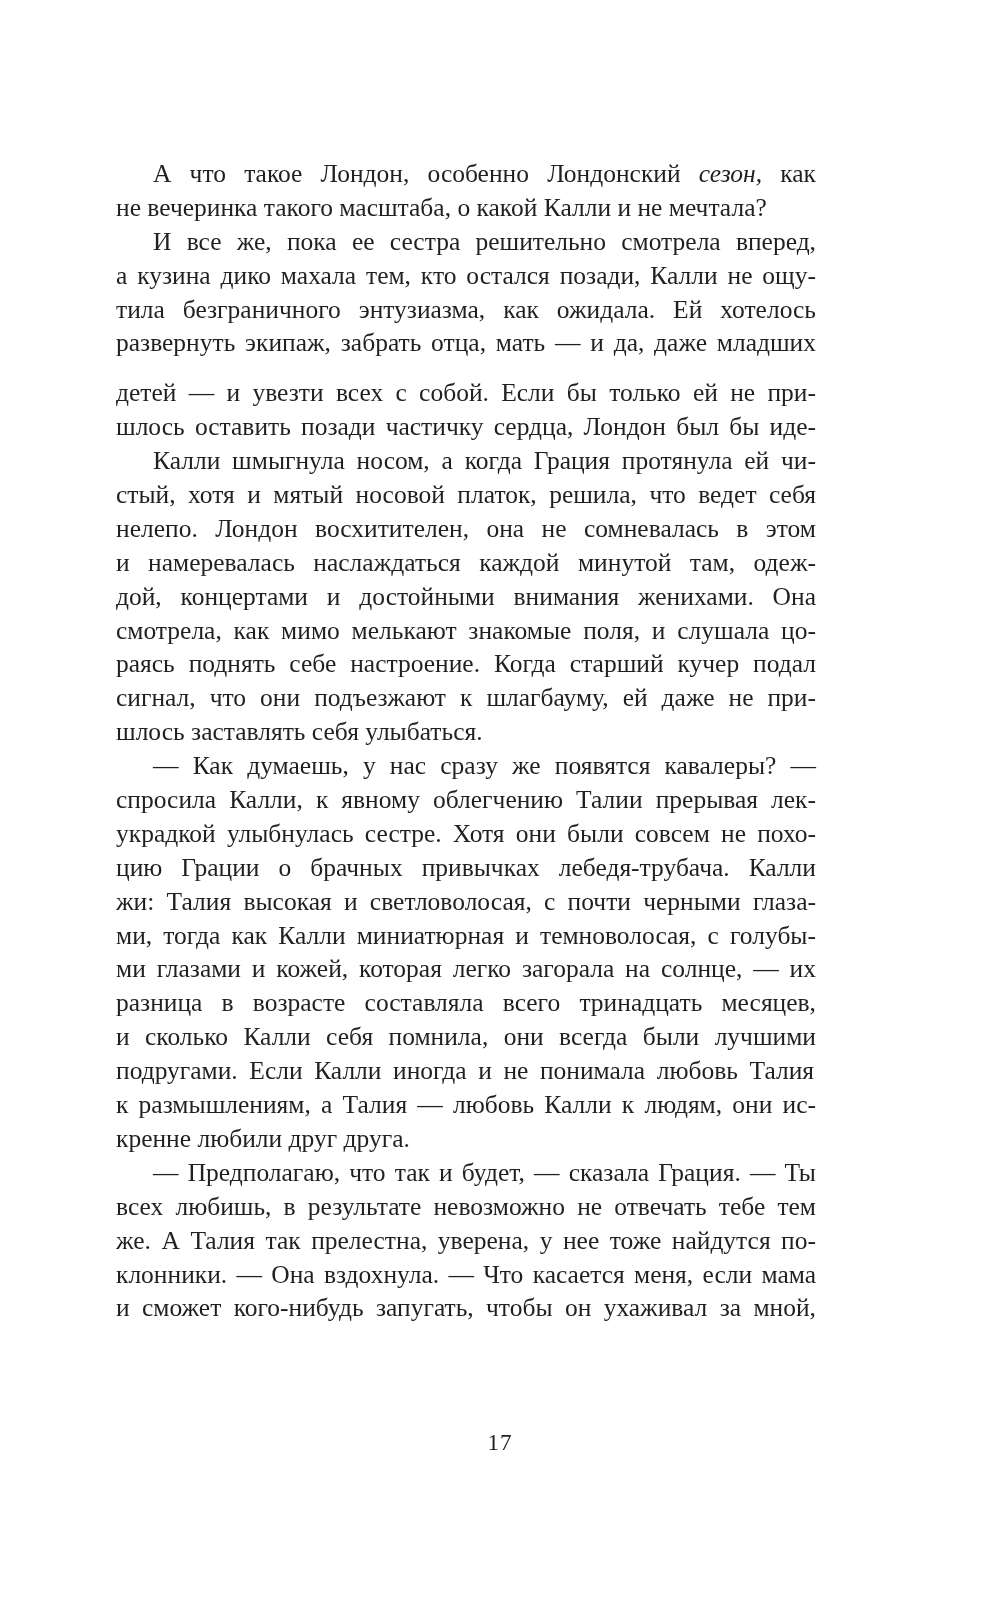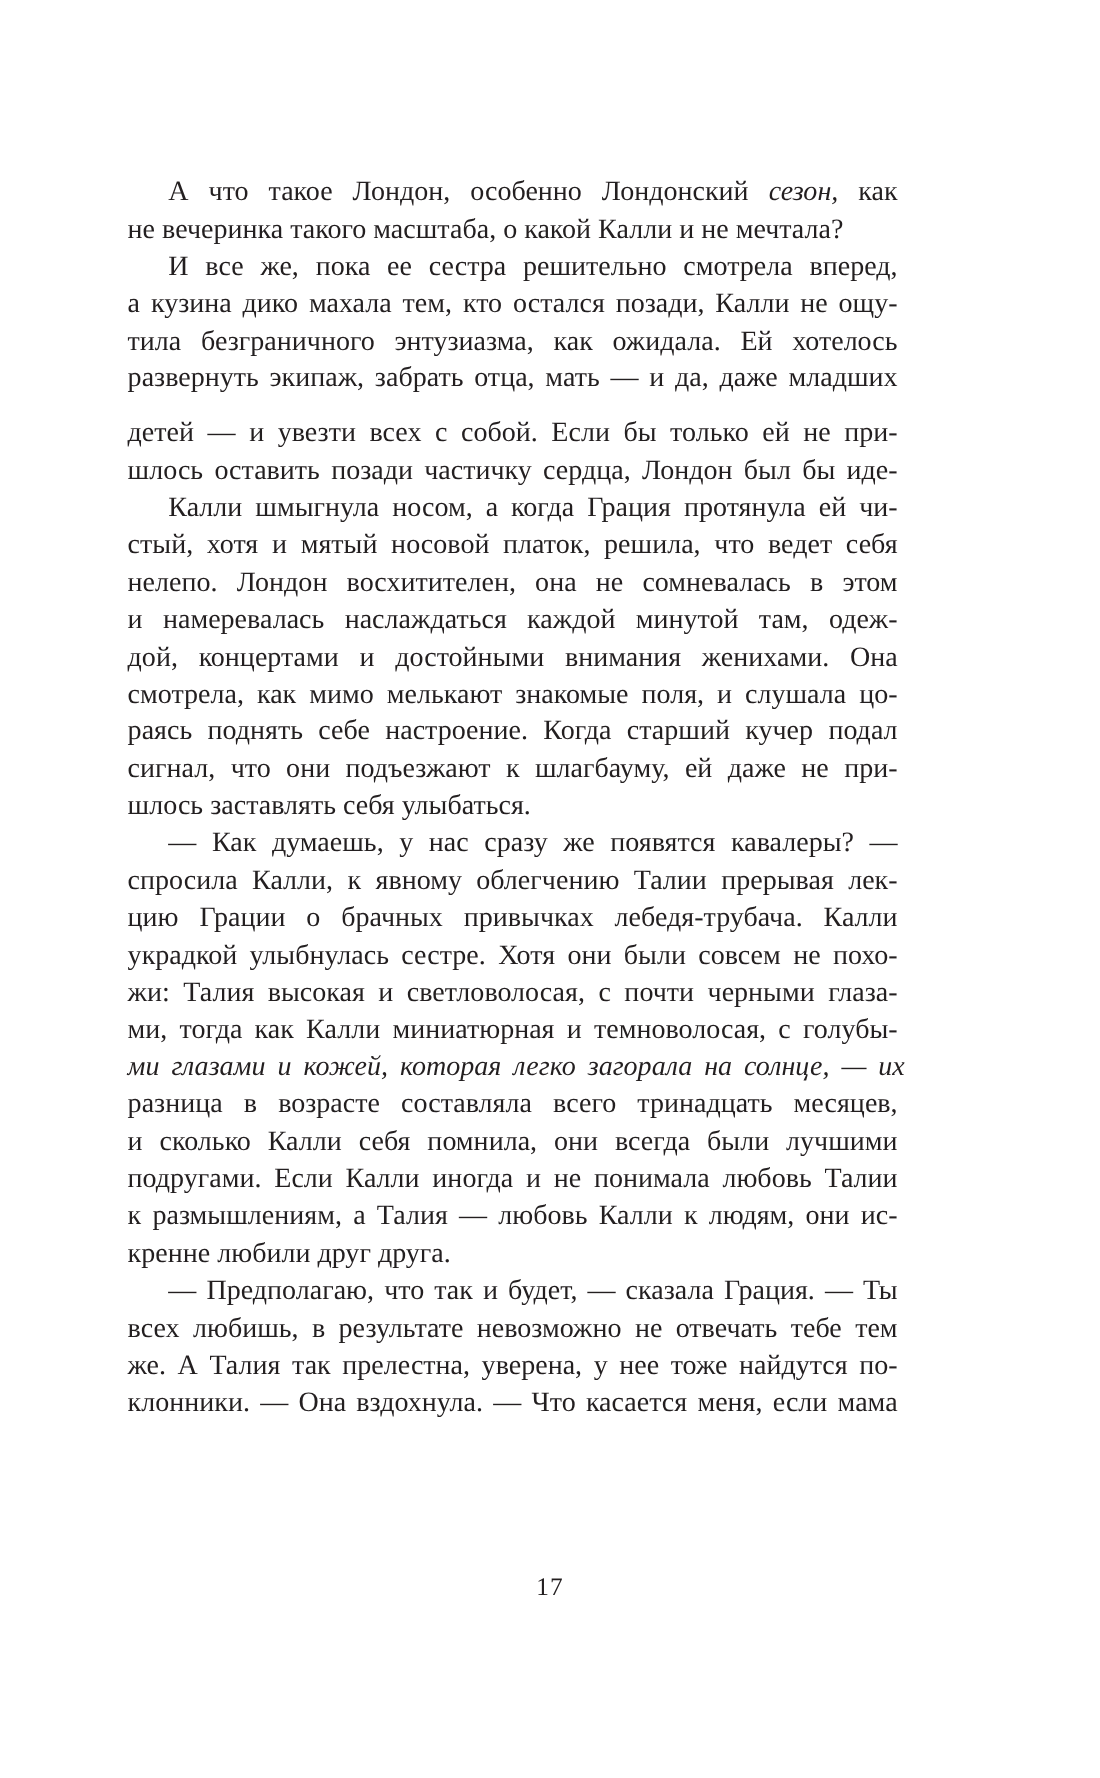--- a/index.html
+++ b/index.html
@@ -87,35 +87,36 @@
       <span class="line" style="white-space: nowrap; text-align-last: left; text-align: left; word-spacing: 12.4479px;">дой, концертами и достойными внимания женихами. Она</span>
       <span class="line" style="white-space: nowrap; text-align-last: left; text-align: left; word-spacing: 5.42383px;">смотрела, как мимо мелькают знакомые поля, и слушала цо-</span>
       <span class="line" style="white-space: nowrap; text-align-last: left; text-align: left; word-spacing: 7.53795px;">раясь поднять себе настроение. Когда старший кучер подал</span>
       <span class="line" style="white-space: nowrap; text-align-last: left; text-align: left; word-spacing: 7.625px;">сигнал, что они подъезжают к шлагбауму, ей даже не при-</span>
       <span class="line last">шлось заставлять себя улыбаться.</span>
     </div>
 
     <div>
       <span class="line indent" style="white-space: nowrap; text-align-last: left; text-align: left; word-spacing: 7.7691px;">— Как думаешь, у нас сразу же появятся кавалеры? —</span>
       <span class="line" style="white-space: nowrap; text-align-last: left; text-align: left; word-spacing: 6.6808px;">спросила Калли, к явному облегчению Талии прерывая лек-</span>
+      <span class="line" style="white-space: nowrap; text-align-last: left; text-align: left; word-spacing: 4.83984px;">украдкой улыбнулась сестре. Хотя они были совсем не похо-</span>
       <span class="line" style="white-space: nowrap; text-align-last: left; text-align: left; word-spacing: 12.6302px;">цию Грации о брачных привычках лебедя-трубача. Калли</span>
-      <span class="line" style="white-space: nowrap; text-align-last: left; text-align: left; word-spacing: 4.83984px;">украдкой улыбнулась сестре. Хотя они были совсем не похо-</span>
       <span class="line" style="white-space: nowrap; text-align-last: left; text-align: left; word-spacing: 5.86914px;">жи: Талия высокая и светловолосая, с почти черными глаза-</span>
       <span class="line" style="white-space: nowrap; text-align-last: left; text-align: left; word-spacing: 4.75391px;">ми, тогда как Калли миниатюрная и темноволосая, с голубы-</span>
-      <span class="line" style="white-space: nowrap; text-align-last: left; text-align: left; word-spacing: 4.47813px; font-style: italic;">ми глазами и кожей, которая легко загорала на солнце, — их</span>
+      <span class="line" style="white-space: nowrap; text-align-last: left; text-align: left; word-spacing: 4.47813px;">ми глазами и кожей, которая легко загорала на солнце, — их</span>
       <span class="line" style="white-space: nowrap; text-align-last: left; text-align: left; word-spacing: 12.8281px;">разница в возрасте составляла всего тринадцать месяцев,</span>
       <span class="line" style="white-space: nowrap; text-align-last: left; text-align: left; word-spacing: 9.00391px;">и сколько Калли себя помнила, они всегда были лучшими</span>
-      <span class="line" style="white-space: nowrap; text-align-last: left; text-align: left; word-spacing: 5.20508px;">подругами. Если Калли иногда и не понимала любовь Талии</span>
+      <span class="line" style="white-space: nowrap; text-align-last: left; text-align: left; word-spacing: 5.20508px;">подругами. Если Калли иногда и не понимала любовь Талия</span>
       <span class="line" style="white-space: nowrap; text-align-last: left; text-align: left; word-spacing: 3.8125px;">к размышлениям, а Талия — любовь Калли к людям, они ис-</span>
       <span class="line last">кренне любили друг друга.</span>
     </div>
 
     <div>
       <span class="line indent" style="white-space: nowrap; text-align-last: left; text-align: left; word-spacing: 2.775px;">— Предполагаю, что так и будет, — сказала Грация. — Ты</span>
       <span class="line" style="white-space: nowrap; text-align-last: left; text-align: left; word-spacing: 5.7793px;">всех любишь, в результате невозможно не отвечать тебе тем</span>
       <span class="line" style="white-space: nowrap; text-align-last: left; text-align: left; word-spacing: 4.12656px;">же. А Талия так прелестна, уверена, у нее тоже найдутся по-</span>
       <span class="line" style="white-space: nowrap; text-align-last: left; text-align: left; word-spacing: 2.91146px;">клонники. — Она вздохнула. — Что касается меня, если мама</span>
+      <span class="line" style="white-space: nowrap; text-align-last: left; text-align: left; word-spacing: 5.97656px;">и сможет кого-нибудь запугать, чтобы он ухаживал за мной,</span>
     </div>
 
   </div>
 
   <div class="page-number">17</div>
 </div>
 
 </body></html>

